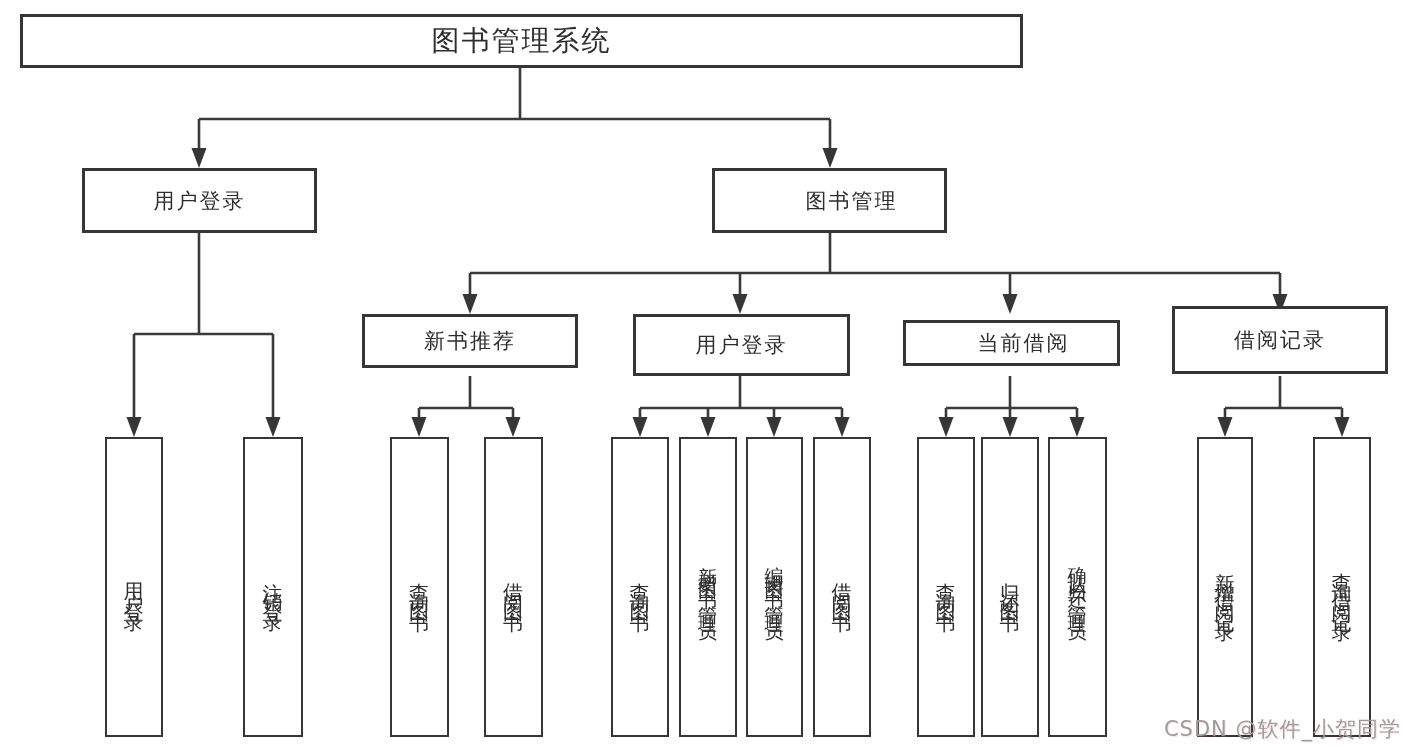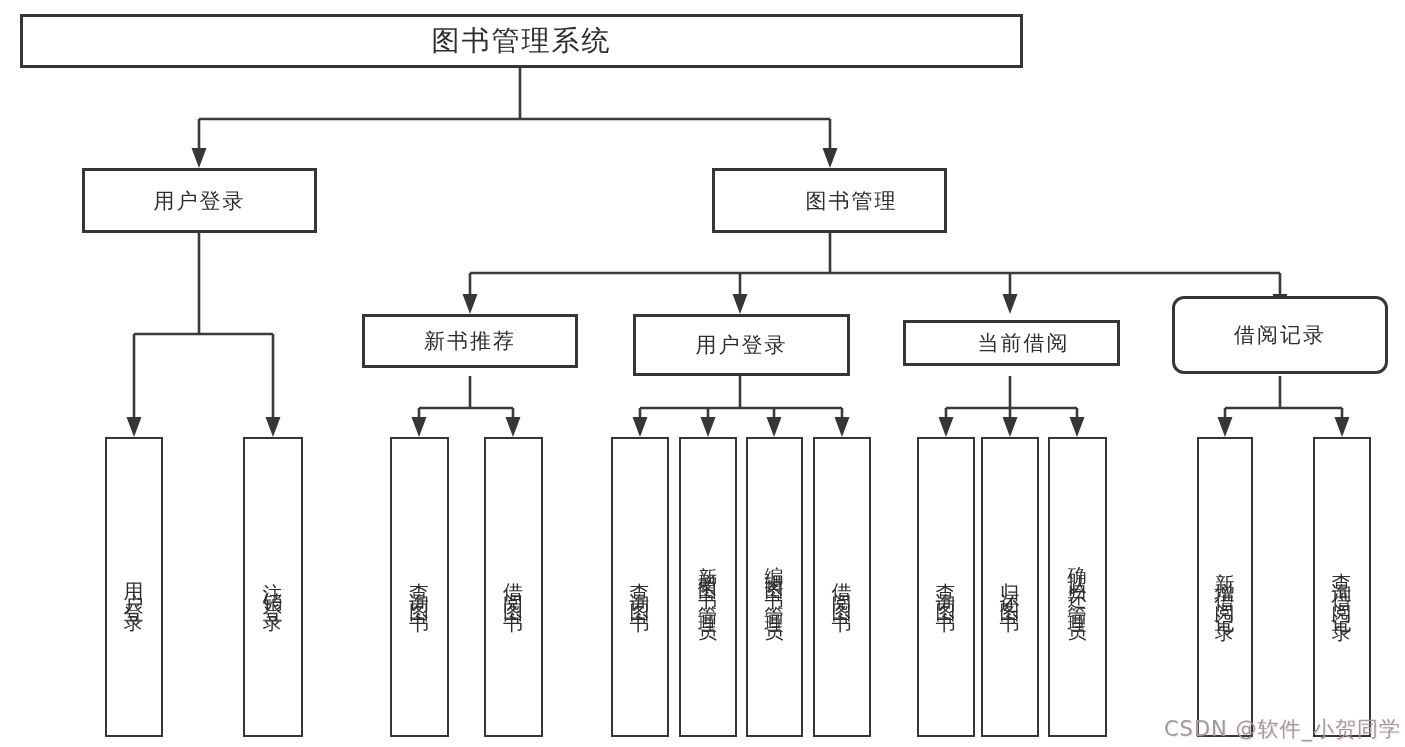--- a/index.html
+++ b/index.html
@@ -110,21 +110,21 @@
   </svg>
 
   <div class="node root" style="left:20px; top:14px; width:1003px; height:54px;">图书管理系统</div>
 
   <div class="node" style="left:82px; top:168px; width:235px; height:65px;">用户登录</div>
   <div class="node" style="left:712px; top:168px; width:235px; height:65px;padding-left:44px;">图书管理</div>
 
   <div class="node" style="left:362px; top:314px; width:216px; height:54px;">新书推荐</div>
   <div class="node" style="left:633px; top:314px; width:217px; height:62px;">用户登录</div>
   <div class="node" style="left:903px; top:320px; width:217px; height:46px;padding-left:24px;">当前借阅</div>
-  <div class="node" style="left:1172px; top:296px; width:216px; height:78px;border-radius:12px;">借阅记录</div>
+  <div class="node" style="left:1172px; top:306px; width:216px; height:68px;">借阅记录</div>
 
   <div class="leaf" style="left:105px; top:437px; width:58px; height:300px;">用户登录</div>
   <div class="leaf" style="left:243px; top:437px; width:60px; height:300px;">注销登录</div>
 
   <div class="leaf" style="left:390px; top:437px; width:59px; height:300px;">查询图书</div>
   <div class="leaf" style="left:484px; top:437px; width:59px; height:300px;">借阅图书</div>
 
   <div class="leaf" style="left:611px; top:437px; width:58px; height:300px;">查询图书</div>
   <div class="leaf dense" style="left:679px; top:437px; width:58px; height:300px;">新增图书（管理员）</div>
   <div class="leaf dense" style="left:746px; top:437px; width:57px; height:300px;">编辑图书（管理员）</div>

